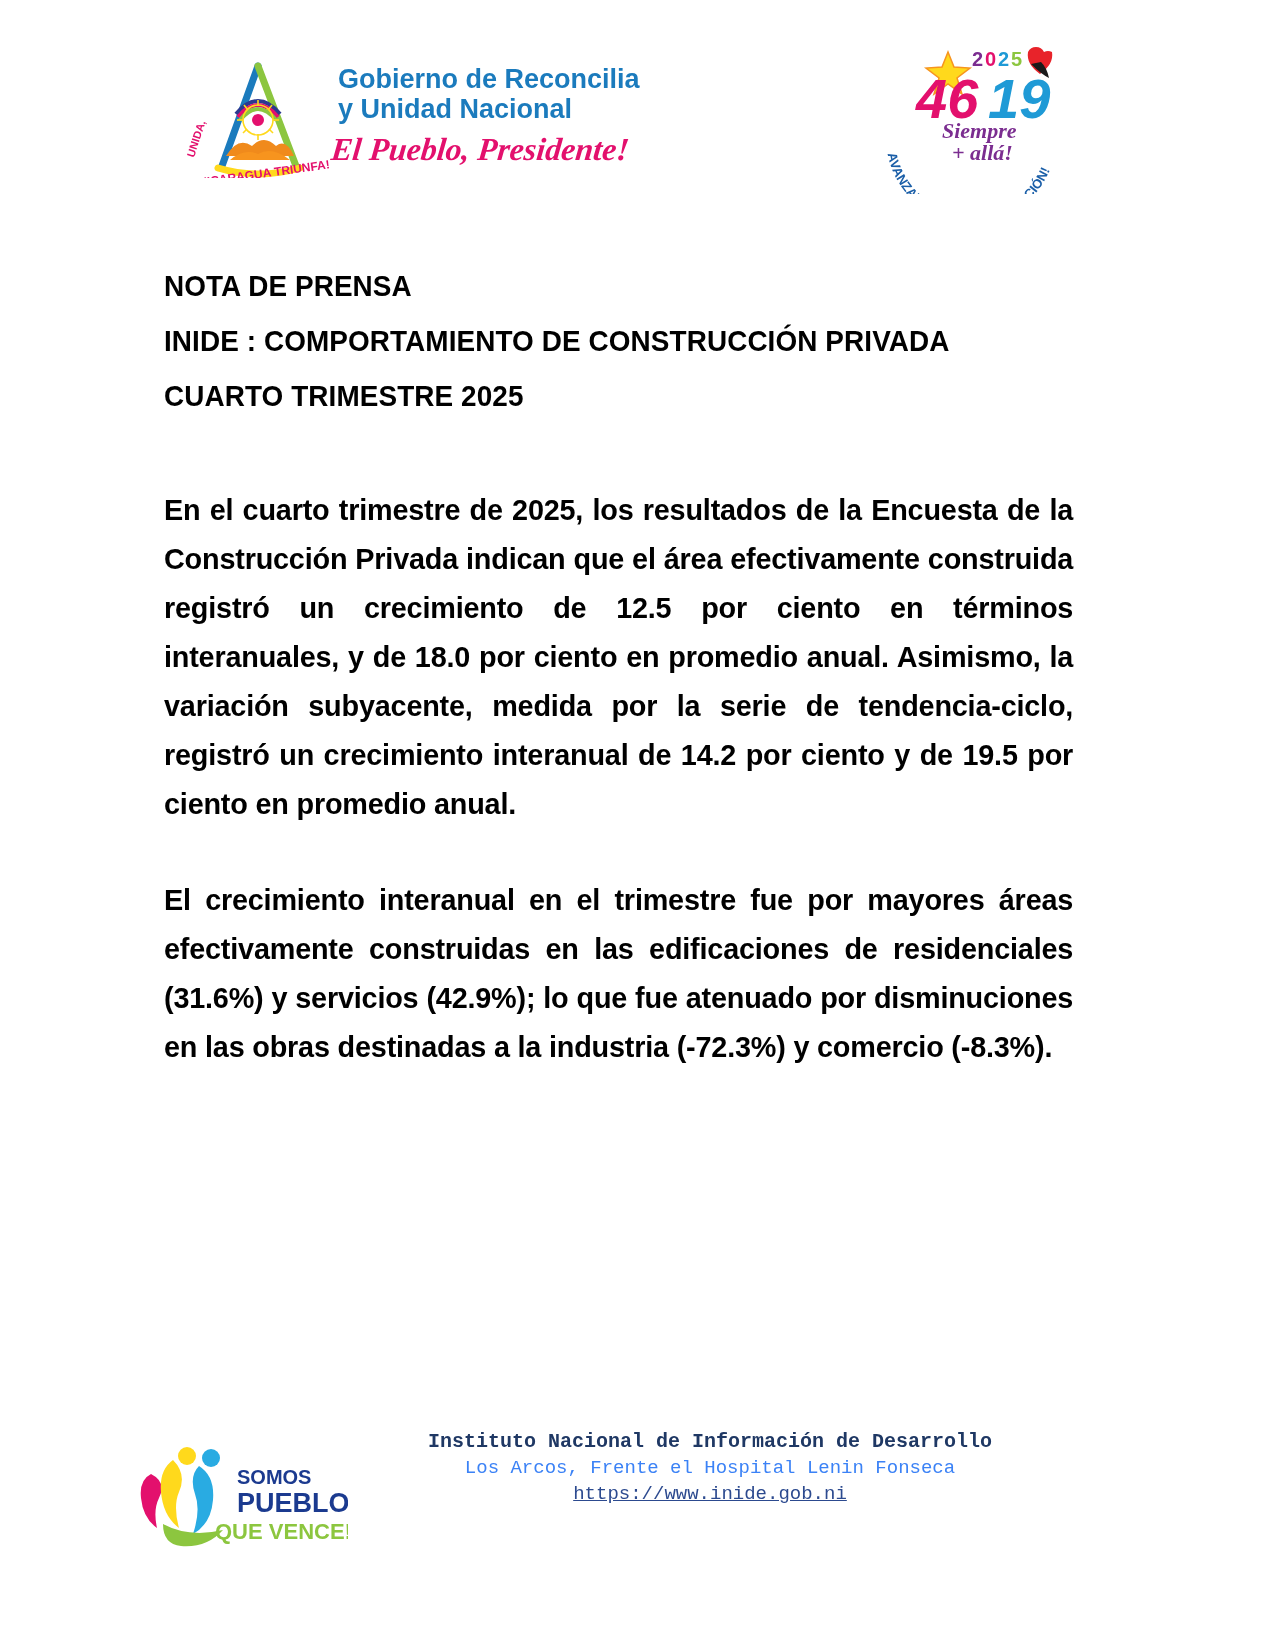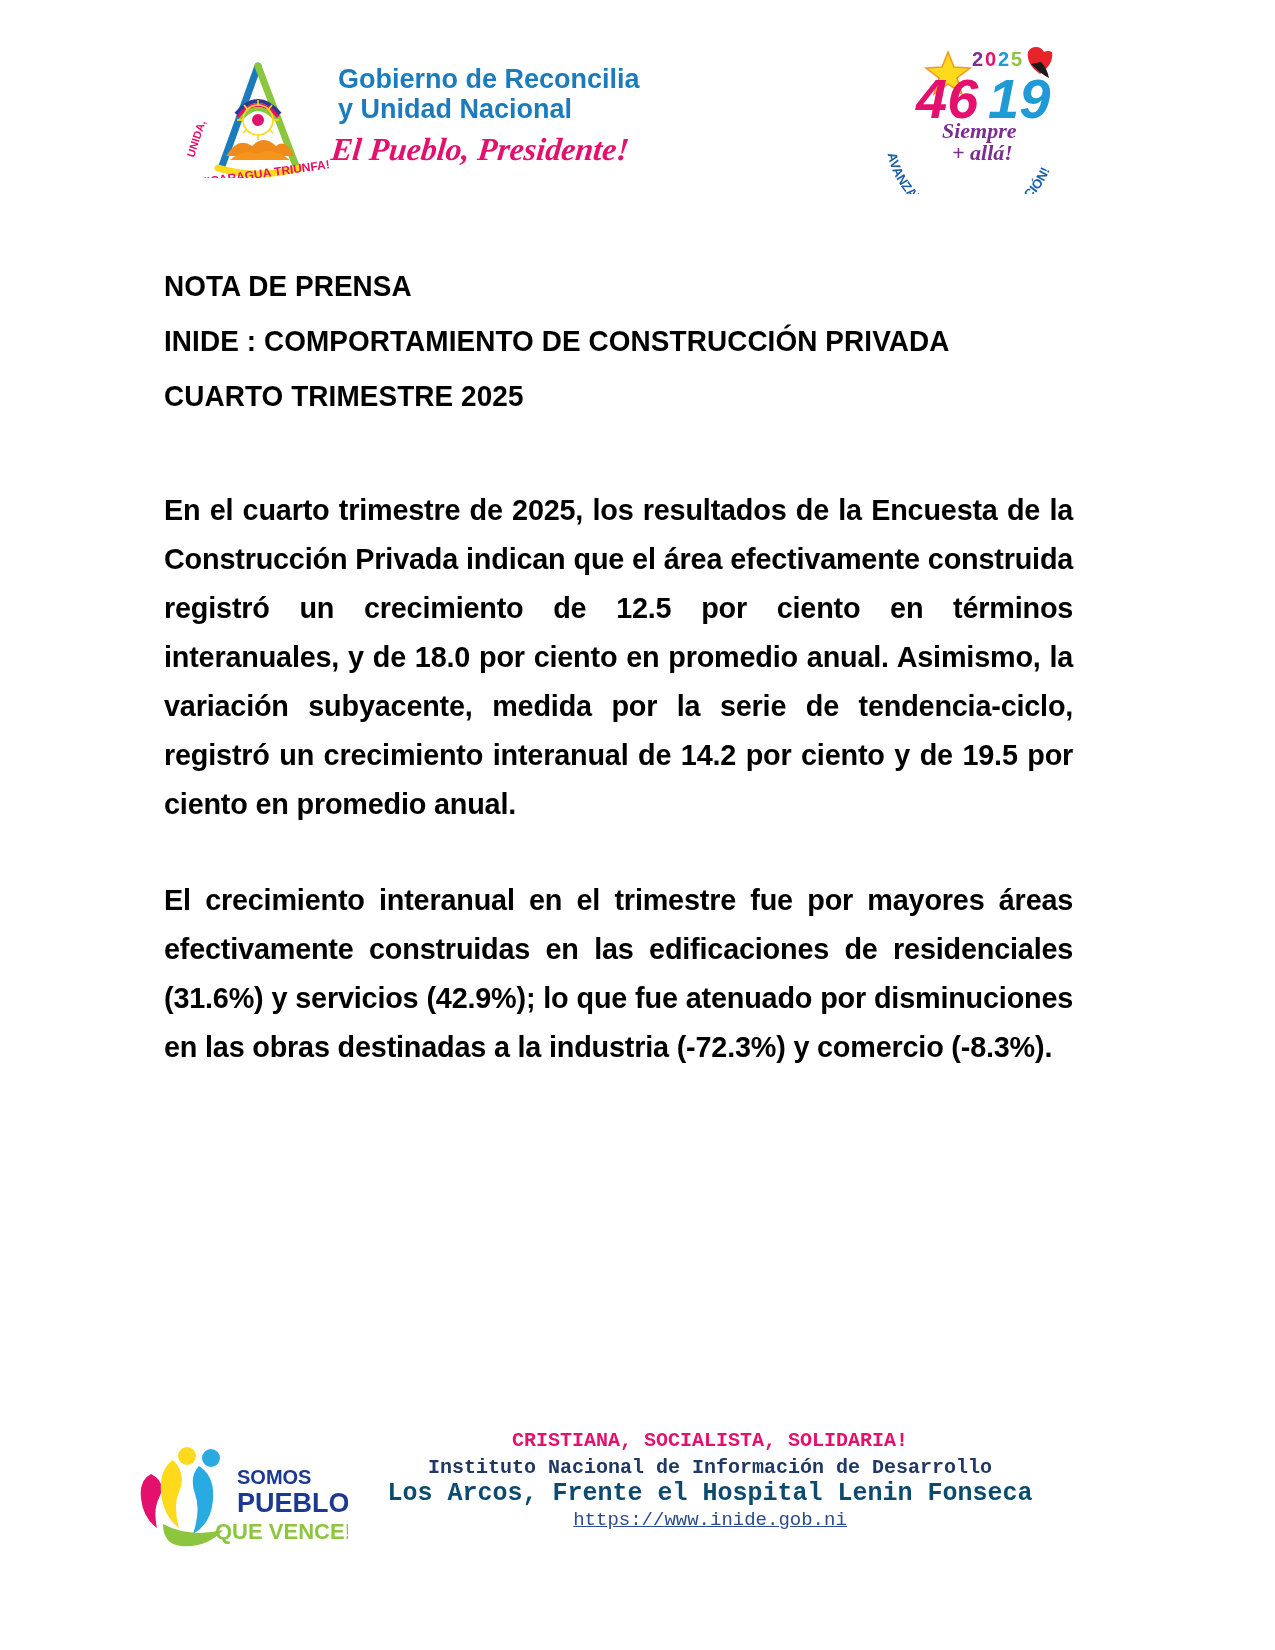--- a/index.html
+++ b/index.html
@@ -110,23 +110,23 @@
     line-height: 26px;
     letter-spacing: 0px;
   }
   .f-line2 {
     color: #1f3864;
     font-weight: bold;
     font-size: 20px;
     line-height: 27px;
   }
   .f-line3, .f-line4 {
-    color: #0c4a6e;
-    font-weight: bold;
-    font-size: 25px;
+    color: #3b82f6;
+    font-weight: normal;
+    font-size: 19px;
     line-height: 26px;
   }
   .f-line5 {
     color: #2c4a8f;
     font-size: 19px;
     line-height: 26px;
   }
   .f-line5 a { color: #2c4a8f; text-decoration: underline; }
 </style>
 </head>
@@ -229,21 +229,20 @@
         <circle cx="78" cy="18" r="9" fill="#29abe2"></circle>
         <path d="M30 84 q26 14 60 6 q-16 18 -42 16 q-18 -2 -18 -22 z" fill="#8cc63f"></path>
 
         <text x="104" y="44" font-family="'Liberation Sans', sans-serif" font-size="20" font-weight="bold" fill="#1b3a8f">SOMOS</text>
         <text x="104" y="72" font-family="'Liberation Sans', sans-serif" font-size="27" font-weight="bold" fill="#1b3a8f">PUEBLO</text>
         <text x="82" y="99" font-family="'Liberation Sans', sans-serif" font-size="22" font-weight="bold" fill="#8cc63f">QUE VENCE!</text>
       </svg>
     </div>
 
     <div class="footer-text">
-      <div class="f-line1">CRISTIANA, SOCIALISTA, SOLIDARIA!</div>
       <div class="f-line2">Instituto Nacional de Información de Desarrollo</div>
       <div class="f-line3">Los Arcos, Frente el Hospital Lenin Fonseca</div>
       <div class="f-line5">
         <a href="#">https://www.inide.gob.ni</a>
       </div>
     </div>
   </div>
 
 </div>
 

